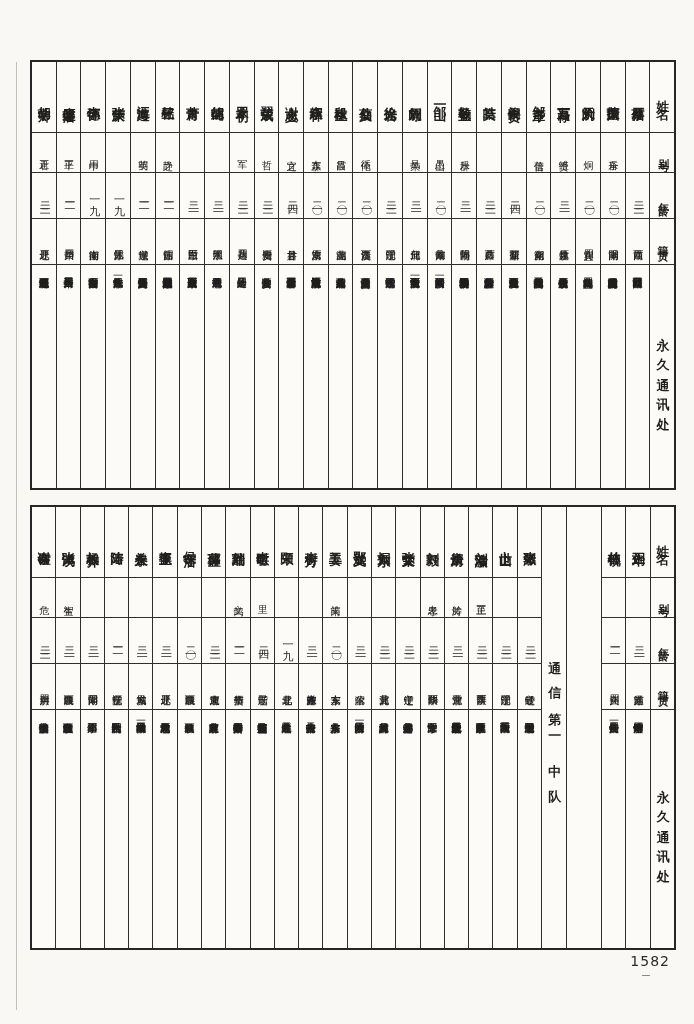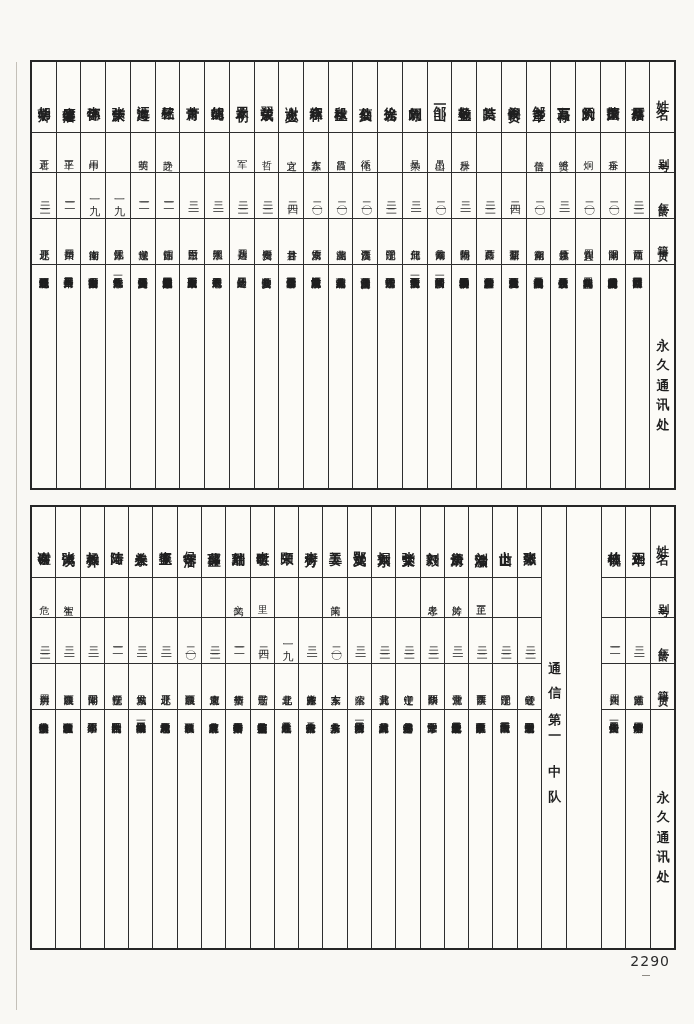--- a/index.html
+++ b/index.html
@@ -421,15 +421,15 @@
         <div class="cell addr">陕西褒城宗营镇桂林堂</div>
       </div>
       <div class="col">
         <div class="cell name">谢泰钰</div>
         <div class="cell alias">危</div>
         <div class="cell age">二三</div>
         <div class="cell native">四川射洪</div>
         <div class="cell addr">谢洪太和镇德盛上街十号</div>
       </div>
     </div>
-  <div class="page-number">2290</div>
+  <div class="page-number">1582</div>
   <div class="page-number-dash"></div>
 </div>
 
 </body></html>

